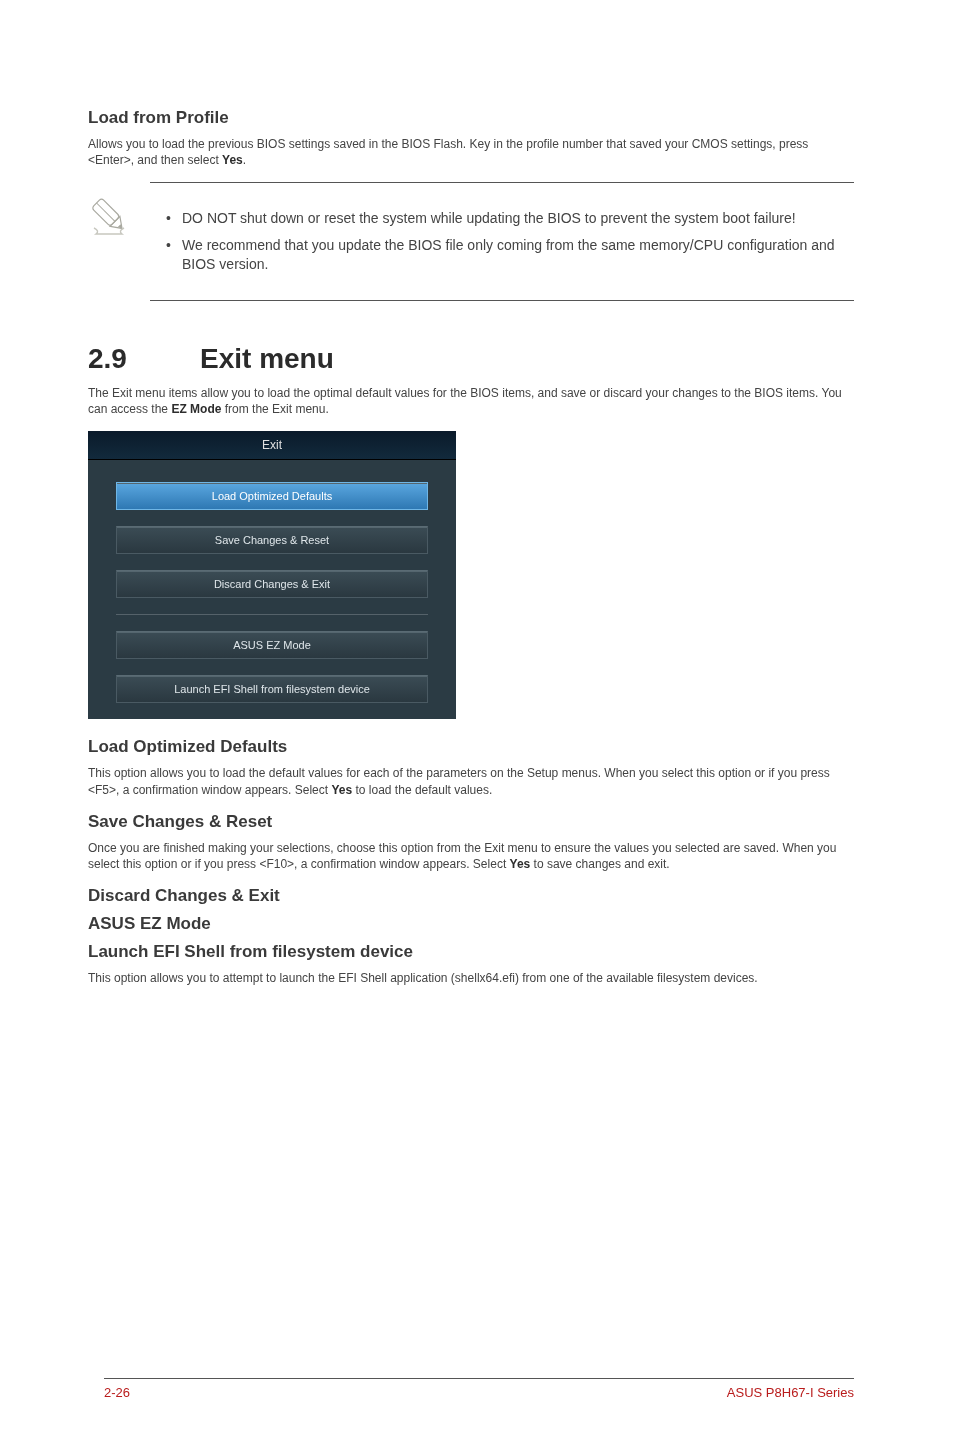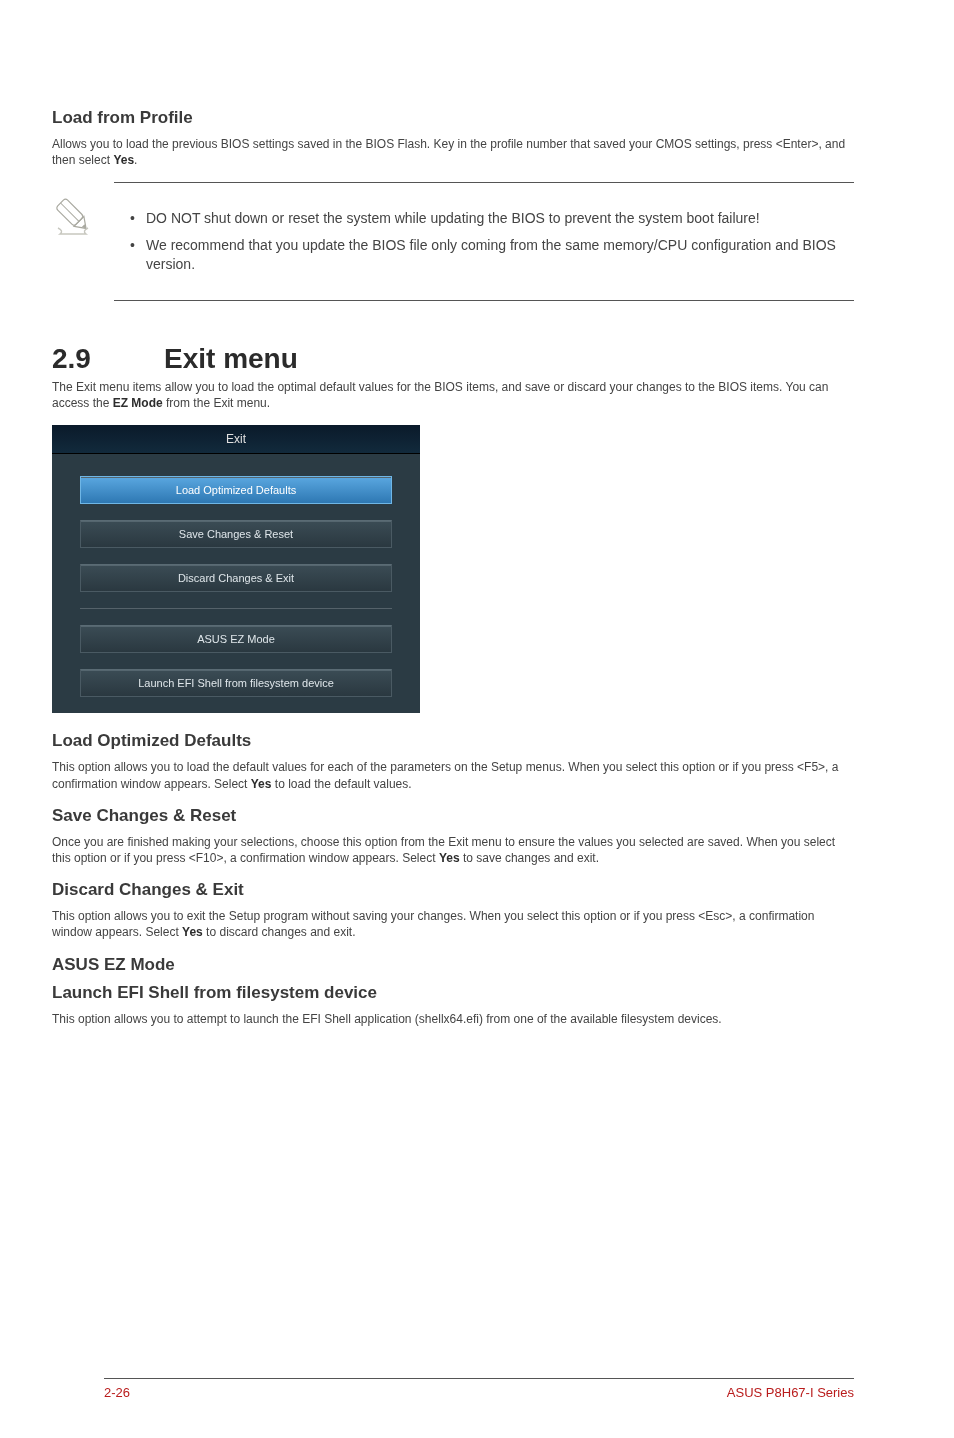--- a/index.html
+++ b/index.html
@@ -7,21 +7,21 @@
     padding: 0;
     width: 954px;
     background: #fff;
     font-family: Arial, Helvetica, sans-serif;
     color: #333;
   }
   .page {
     width: 954px;
     min-height: 1438px;
     box-sizing: border-box;
-    padding: 108px 100px 40px 52px;
+    padding: 108px 100px 40px 88px;
     position: relative;
   }
   h3.subhead {
     font-size: 17px;
     font-weight: bold;
     color: #3a3a3a;
     margin: 0 0 8px 0;
   }
   p.body {
     font-size: 12px;
@@ -68,21 +68,21 @@
   .note-list li::before {
     content: "•";
     position: absolute;
     left: 0;
     top: 0;
   }
   h2.section-title {
     font-size: 28px;
     font-weight: bold;
     color: #2b2b2b;
-    margin: 42px 0 4px 0;
+    margin: 42px 0 10px 0;
   }
   h2.section-title .num {
     display: inline-block;
     width: 112px;
   }
   .bios-panel {
     width: 368px;
     background: #2b3b44;
     padding: 0;
     margin: 14px 0 18px 0;
@@ -199,23 +199,20 @@
   <p class="body">
     <span>This option allows you to load the default values for each of the parameters on the Setup menus. When you select this option or if you press &lt;F5&gt;, a confirmation window appears. Select </span><b>Yes</b><span> to load the default values.</span>
   </p>
 
   <h3 class="subhead">Save Changes &amp; Reset</h3>
   <p class="body">
     <span>Once you are finished making your selections, choose this option from the Exit menu to ensure the values you selected are saved. When you select this option or if you press &lt;F10&gt;, a confirmation window appears. Select </span><b>Yes</b><span> to save changes and exit.</span>
   </p>
 
   <h3 class="subhead">Discard Changes &amp; Exit</h3>
-  <p class="body">
-    <span>This option allows you to exit the Setup program without saving your changes. When you select this option or if you press &lt;Esc&gt;, a confirmation window appears. Select </span><b>Yes</b><span> to discard changes and exit.</span>
-  </p>
 
   <h3 class="subhead">ASUS EZ Mode</h3>
 
   <h3 class="subhead">Launch EFI Shell from filesystem device</h3>
   <p class="body">This option allows you to attempt to launch the EFI Shell application (shellx64.efi) from one of the available filesystem devices.</p>
 
   <div class="footer">
     <hr class="footer-rule">
     <div class="footer-row">
       <span>2-26</span>

